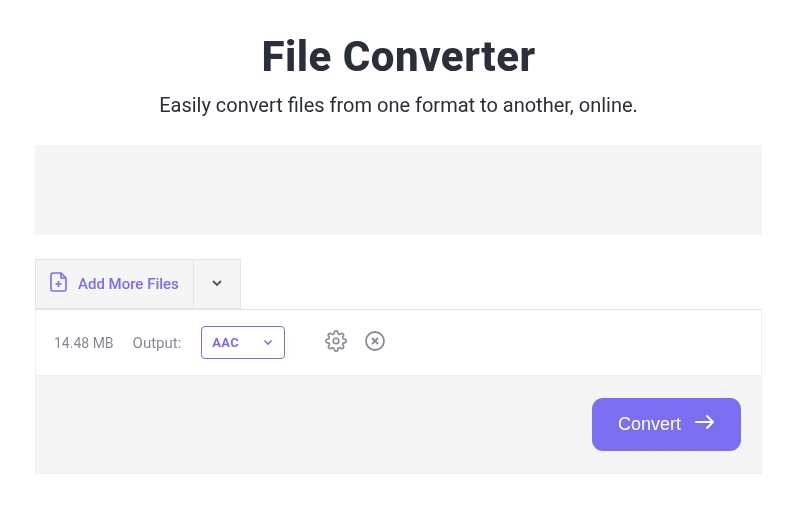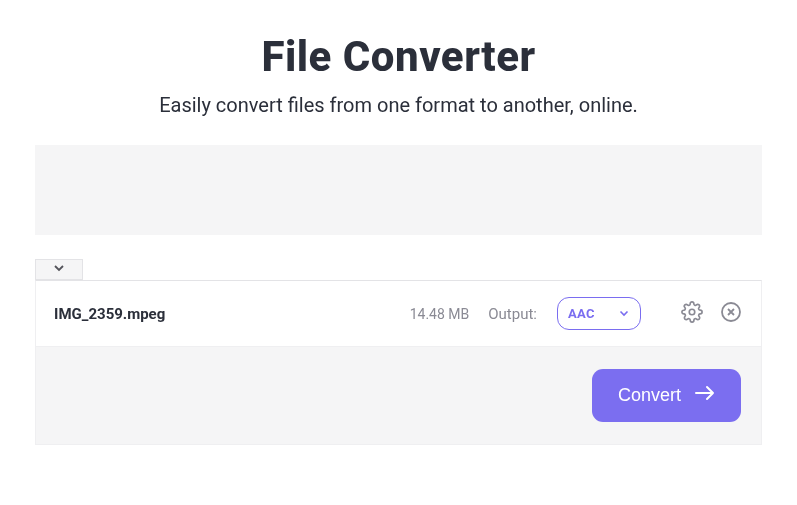--- a/index.html
+++ b/index.html
@@ -89,21 +89,21 @@
     .output-label {
       font-size: 15px;
       color: #8a8a94;
       margin-right: 20px;
     }
     .output-select {
       display: flex;
       align-items: center;
       justify-content: space-between;
       border: 1px solid #7a6df0;
-      border-radius: 12px;
+      border-radius: 4px;
       padding: 6px 10px;
       width: 84px;
       cursor: pointer;
       margin-right: 38px;
     }
     .output-select .selected {
       color: #7a6df0;
       font-size: 13px;
       font-weight: 700;
       letter-spacing: 0.3px;
@@ -150,31 +150,40 @@
 </head>
 <body>
 
 <div class="container">
   <h1 class="title">File Converter</h1>
   <p class="subtitle">Easily convert files from one format to another, online.</p>
 
   <div class="dropzone"></div>
 
   <div class="toolbar">
+    <div class="add-more-btn">
+      <span>
+        <svg width="18" height="20" viewBox="0 0 18 20" fill="none">
+          <path d="M3 1h8l5 5v11a2 2 0 0 1-2 2H3a2 2 0 0 1-2-2V3a2 2 0 0 1 2-2z" stroke="#7a6df0" stroke-width="1.6" fill="none"></path>
+          <path d="M11 1v5h5" stroke="#7a6df0" stroke-width="1.6" fill="none"></path>
+          <path d="M8.5 9v6M5.5 12h6" stroke="#7a6df0" stroke-width="1.6"></path>
+        </svg>
+      </span>
+      <span class="label">Add More Files</span>
+    </div>
     <div class="add-more-dropdown">
       <span>
         <svg width="14" height="14" viewBox="0 0 14 14" fill="none">
           <path d="M3 5l4 4 4-4" stroke="#53535a" stroke-width="1.8" fill="none"></path>
         </svg>
       </span>
     </div>
   </div>
 
   <div class="file-row">
-    <div class="file-name">IMG_2359.mpeg</div>
     <div class="file-size">14.48 MB</div>
     <div class="output-label">Output:</div>
     <div class="output-select">
       <span class="selected">AAC</span>
       <span>
         <svg width="12" height="12" viewBox="0 0 12 12" fill="none">
           <path d="M2.5 4.5L6 8l3.5-3.5" stroke="#7a6df0" stroke-width="1.6" fill="none"></path>
         </svg>
       </span>
     </div>

